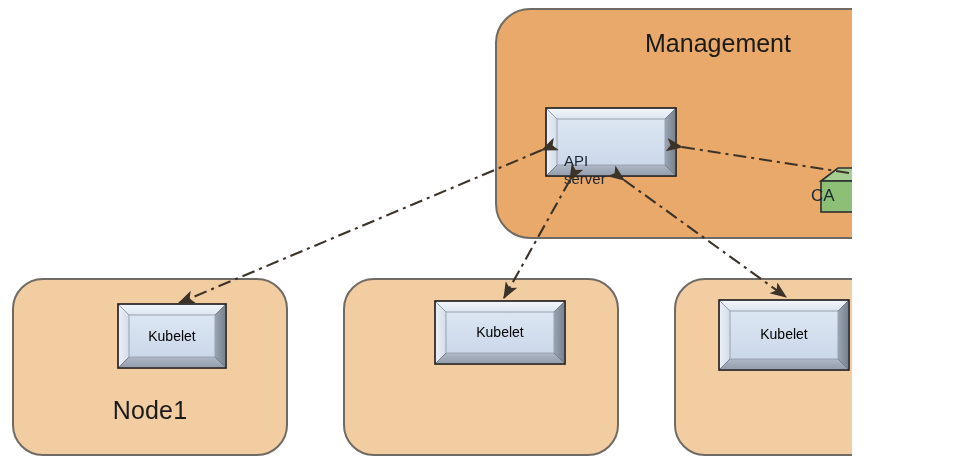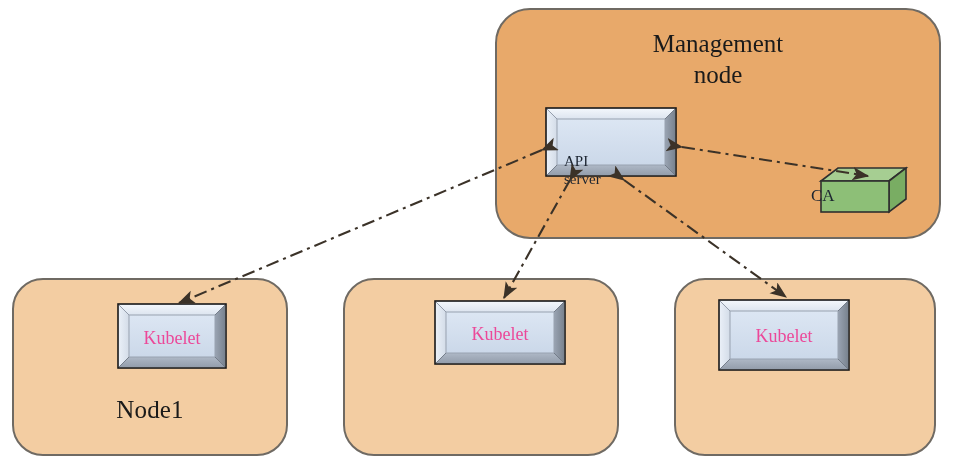--- a/index.html
+++ b/index.html
@@ -2,24 +2,24 @@
 <html><head>
 <meta charset="utf-8">
 <style>
   html, body {
     margin: 0;
     padding: 0;
     background: #ffffff;
   }
   #diagram-root {
     position: relative;
-    width: 958px;
+    width: 852px;
     height: 468px;
     background: #ffffff;
-    font-family: Liberation Serif, serif;
+    font-family: Liberation Sans, sans-serif;
     overflow: hidden;
   }
   svg.layer {
     position: absolute;
     left: 0;
     top: 0;
     width: 958px;
     height: 468px;
   }
   .arrow-layer { z-index: 5; pointer-events: none; }
@@ -46,22 +46,22 @@
     position: absolute;
     color: #1b2430;
     font-size: 15px;
     line-height: 18px;
     font-weight: 400;
     z-index: 4;
     white-space: nowrap;
   }
   .kubelet-text {
     position: absolute;
-    color: #ec4899;
-    font-size: 18px;
+    color: #000000;
+    font-size: 14px;
     font-weight: 400;
     text-align: center;
     z-index: 4;
     white-space: nowrap;
   }
   .ca-text {
     position: absolute;
     color: #1b2430;
     font-size: 17px;
     font-weight: 400;
@@ -192,21 +192,20 @@
 
       Node3 kubelet --&gt;
     <line x1="624" y1="180" x2="786" y2="297" stroke="#3b3228" stroke-width="2.1" stroke-dasharray="13,5,3,5" marker-start="url(#ah)" marker-end="url(#ah)"></line>
 
       CA --&gt;
     <line x1="682" y1="147" x2="868" y2="176" stroke="#3b3228" stroke-width="2.1" stroke-dasharray="13,5,3,5" marker-start="url(#ah)" marker-end="url(#ah)"></line>
   </svg>
 
   <div class="mgmt-title" style="left:496px; top:28px; width:444px;">
     <div>Management</div>
-    <div>node</div>
   </div>
 
   <div class="box-text" style="left:564px; top:120px;margin-top:32px;">
     <div>API</div>
     <div>server</div>
   </div>
 
   <div class="ca-text" style="left:811px; top:186px;">CA</div>
 
   <div class="kubelet-text" style="left:129px; top:328px; width:86px;">Kubelet</div>

